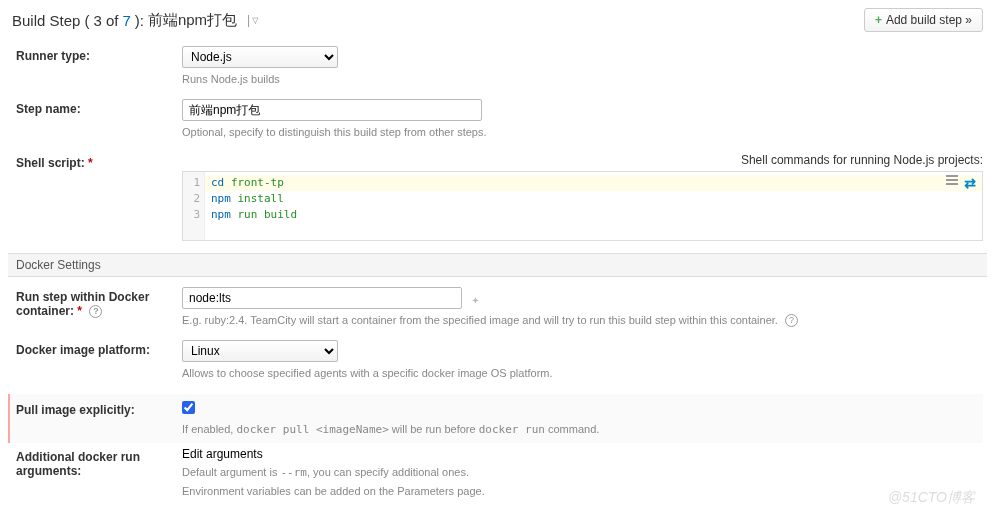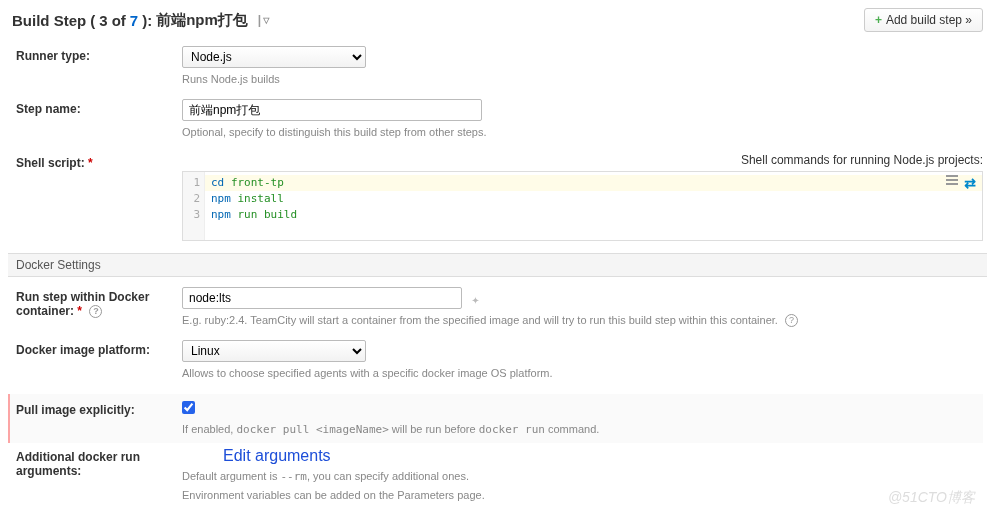--- a/index.html
+++ b/index.html
@@ -1,53 +1,53 @@
 <!DOCTYPE html>
 <html><head>
   <meta charset="utf-8">
   <style>
     * { box-sizing: border-box; margin: 0; padding: 0; }
     body { font-family: -apple-system, BlinkMacSystemFont, "Segoe UI", Arial, sans-serif; font-size: 12px; color: #333; background: #fff; padding: 8px 12px; width: 995px; }
     .header-row { display: flex; justify-content: space-between; align-items: center; margin-bottom: 14px; }
-    .page-title { font-size: 15px; font-weight: 700; color: #333; display: flex; align-items: center; gap: 4px; }
+    .page-title { font-size: 15px; font-weight: 400; color: #333; display: flex; align-items: center; gap: 4px; }
     .page-title .step-count { color: #333; }
     .page-title .step-total { color: #0066cc; }
     .page-title .step-name-part { color: #333; }
     .dropdown-arrow { display: inline-flex; align-items: center; margin-left: 6px; gap: 2px; cursor: pointer; }
     .sep-pipe { color: #999; font-size: 12px; }
     .arrow-down { font-size: 8px; color: #888; }
     .add-step-btn { border: 1px solid #ccc; background: linear-gradient(#fff, #f4f4f4); border-radius: 3px; padding: 4px 10px; font-size: 12px; color: #333; cursor: pointer; display: flex; align-items: center; gap: 4px; }
     .plus-green { color: #4caf50; font-weight: bold; }
     .form-row { display: flex; align-items: flex-start; margin-bottom: 12px; padding-left: 4px; }
     .form-label { width: 166px; flex-shrink: 0; font-weight: 600; font-size: 12px; color: #333; padding-top: 3px; }
     .form-label .req { color: #cc0000; }
     .help-q { display: inline-block; width: 13px; height: 13px; border: 1px solid #999; border-radius: 50%; font-size: 9px; line-height: 11px; text-align: center; color: #999; margin-left: 4px; vertical-align: middle; }
     .form-content { flex: 1; }
     .hint { color: #888; font-size: 11px; margin-top: 4px; line-height: 1.4; }
     .hint code { font-family: Menlo, Consolas, monospace; font-size: 11px; }
-    select.styled-select { width: 184px; height: 22px; border: 1px solid #bbb; border-radius: 2px; background: linear-gradient(#fff, #f2f2f2); font-size: 12px; padding: 1px 4px; }
+    select.styled-select { width: 156px; height: 22px; border: 1px solid #bbb; border-radius: 2px; background: linear-gradient(#fff, #f2f2f2); font-size: 12px; padding: 1px 4px; }
     input.text-input { width: 300px; height: 22px; border: 1px solid #bbb; border-radius: 2px; padding: 2px 6px; font-size: 12px; }
     input.text-input-narrow { width: 280px; }
     .code-editor { border: 1px solid #ddd; display: flex; min-height: 70px; position: relative; background: #fff; }
     .code-editor .gutter { width: 22px; background: #f7f7f7; border-right: 1px solid #eee; text-align: right; font-size: 11px; color: #aaa; font-family: Menlo, Consolas, monospace; padding: 3px 4px 3px 0; line-height: 16px; }
     .code-editor .code-body { flex: 1; padding: 3px 6px; font-family: Menlo, Consolas, monospace; font-size: 11px; line-height: 16px; }
     .code-editor .hl-line { background: #fffce8; display: block; margin: 0 -6px; padding: 0 6px; }
     .code-editor .kw { color: #0066b3; }
     .code-editor .arg { color: #248f24; }
     .editor-icons { position: absolute; top: 3px; right: 6px; display: flex; gap: 6px; }
     .editor-icon-bars { width: 12px; height: 10px; display: inline-block; }
     .editor-icon-bars::before { content: ''; display: block; width: 12px; height: 2px; background: #999; box-shadow: 0 4px 0 #999, 0 8px 0 #999; }
     .editor-icon-wrap { color: #0088cc; font-weight: bold; font-size: 14px; }
     .section-divider { background: #f5f5f5; border-top: 1px solid #ddd; border-bottom: 1px solid #ddd; padding: 4px 8px; margin: 2px -4px 10px -4px; font-size: 12px; color: #555; }
     .magic-icon { display: inline-block; width: 12px; height: 12px; margin-left: 6px; vertical-align: middle; position: relative; }
     .magic-icon::before { content: '✦'; color: #bbb; font-size: 10px; }
     .checkbox-row { display: flex; align-items: flex-start; gap: 8px; flex-direction: column; }
     .checkbox-row input[type="checkbox"] { margin-top: 1px; accent-color: #2563eb; }
     .pull-row { background: #fafafa; border-left: 2px solid #fca5a5; margin-left: -4px; padding-left: 6px; padding-top: 6px; padding-bottom: 6px; margin-bottom: 4px; }
-    .link-action { color: #1d4ed8; cursor: pointer; font-size: 16px; margin-left: 41px; }
+    .link-action { color: #000000; cursor: pointer; font-size: 12px; }
     .advanced-link { display: flex; align-items: center; gap: 6px; color: #d68100; cursor: pointer; font-size: 12px; margin: 12px 0 30px 0; }
     .advanced-link .bolt { color: #e8a030; }
     .watermark { position: absolute; right: 20px; bottom: 0; color: #ddd; font-size: 14px; font-style: italic; pointer-events: none; }
     .shell-label-text { font-size: 12px; color: #333; margin-bottom: 4px; text-align: right; }
   </style>
 </head>
 <body>
 
 <div class="header-row">
   <div class="page-title">

